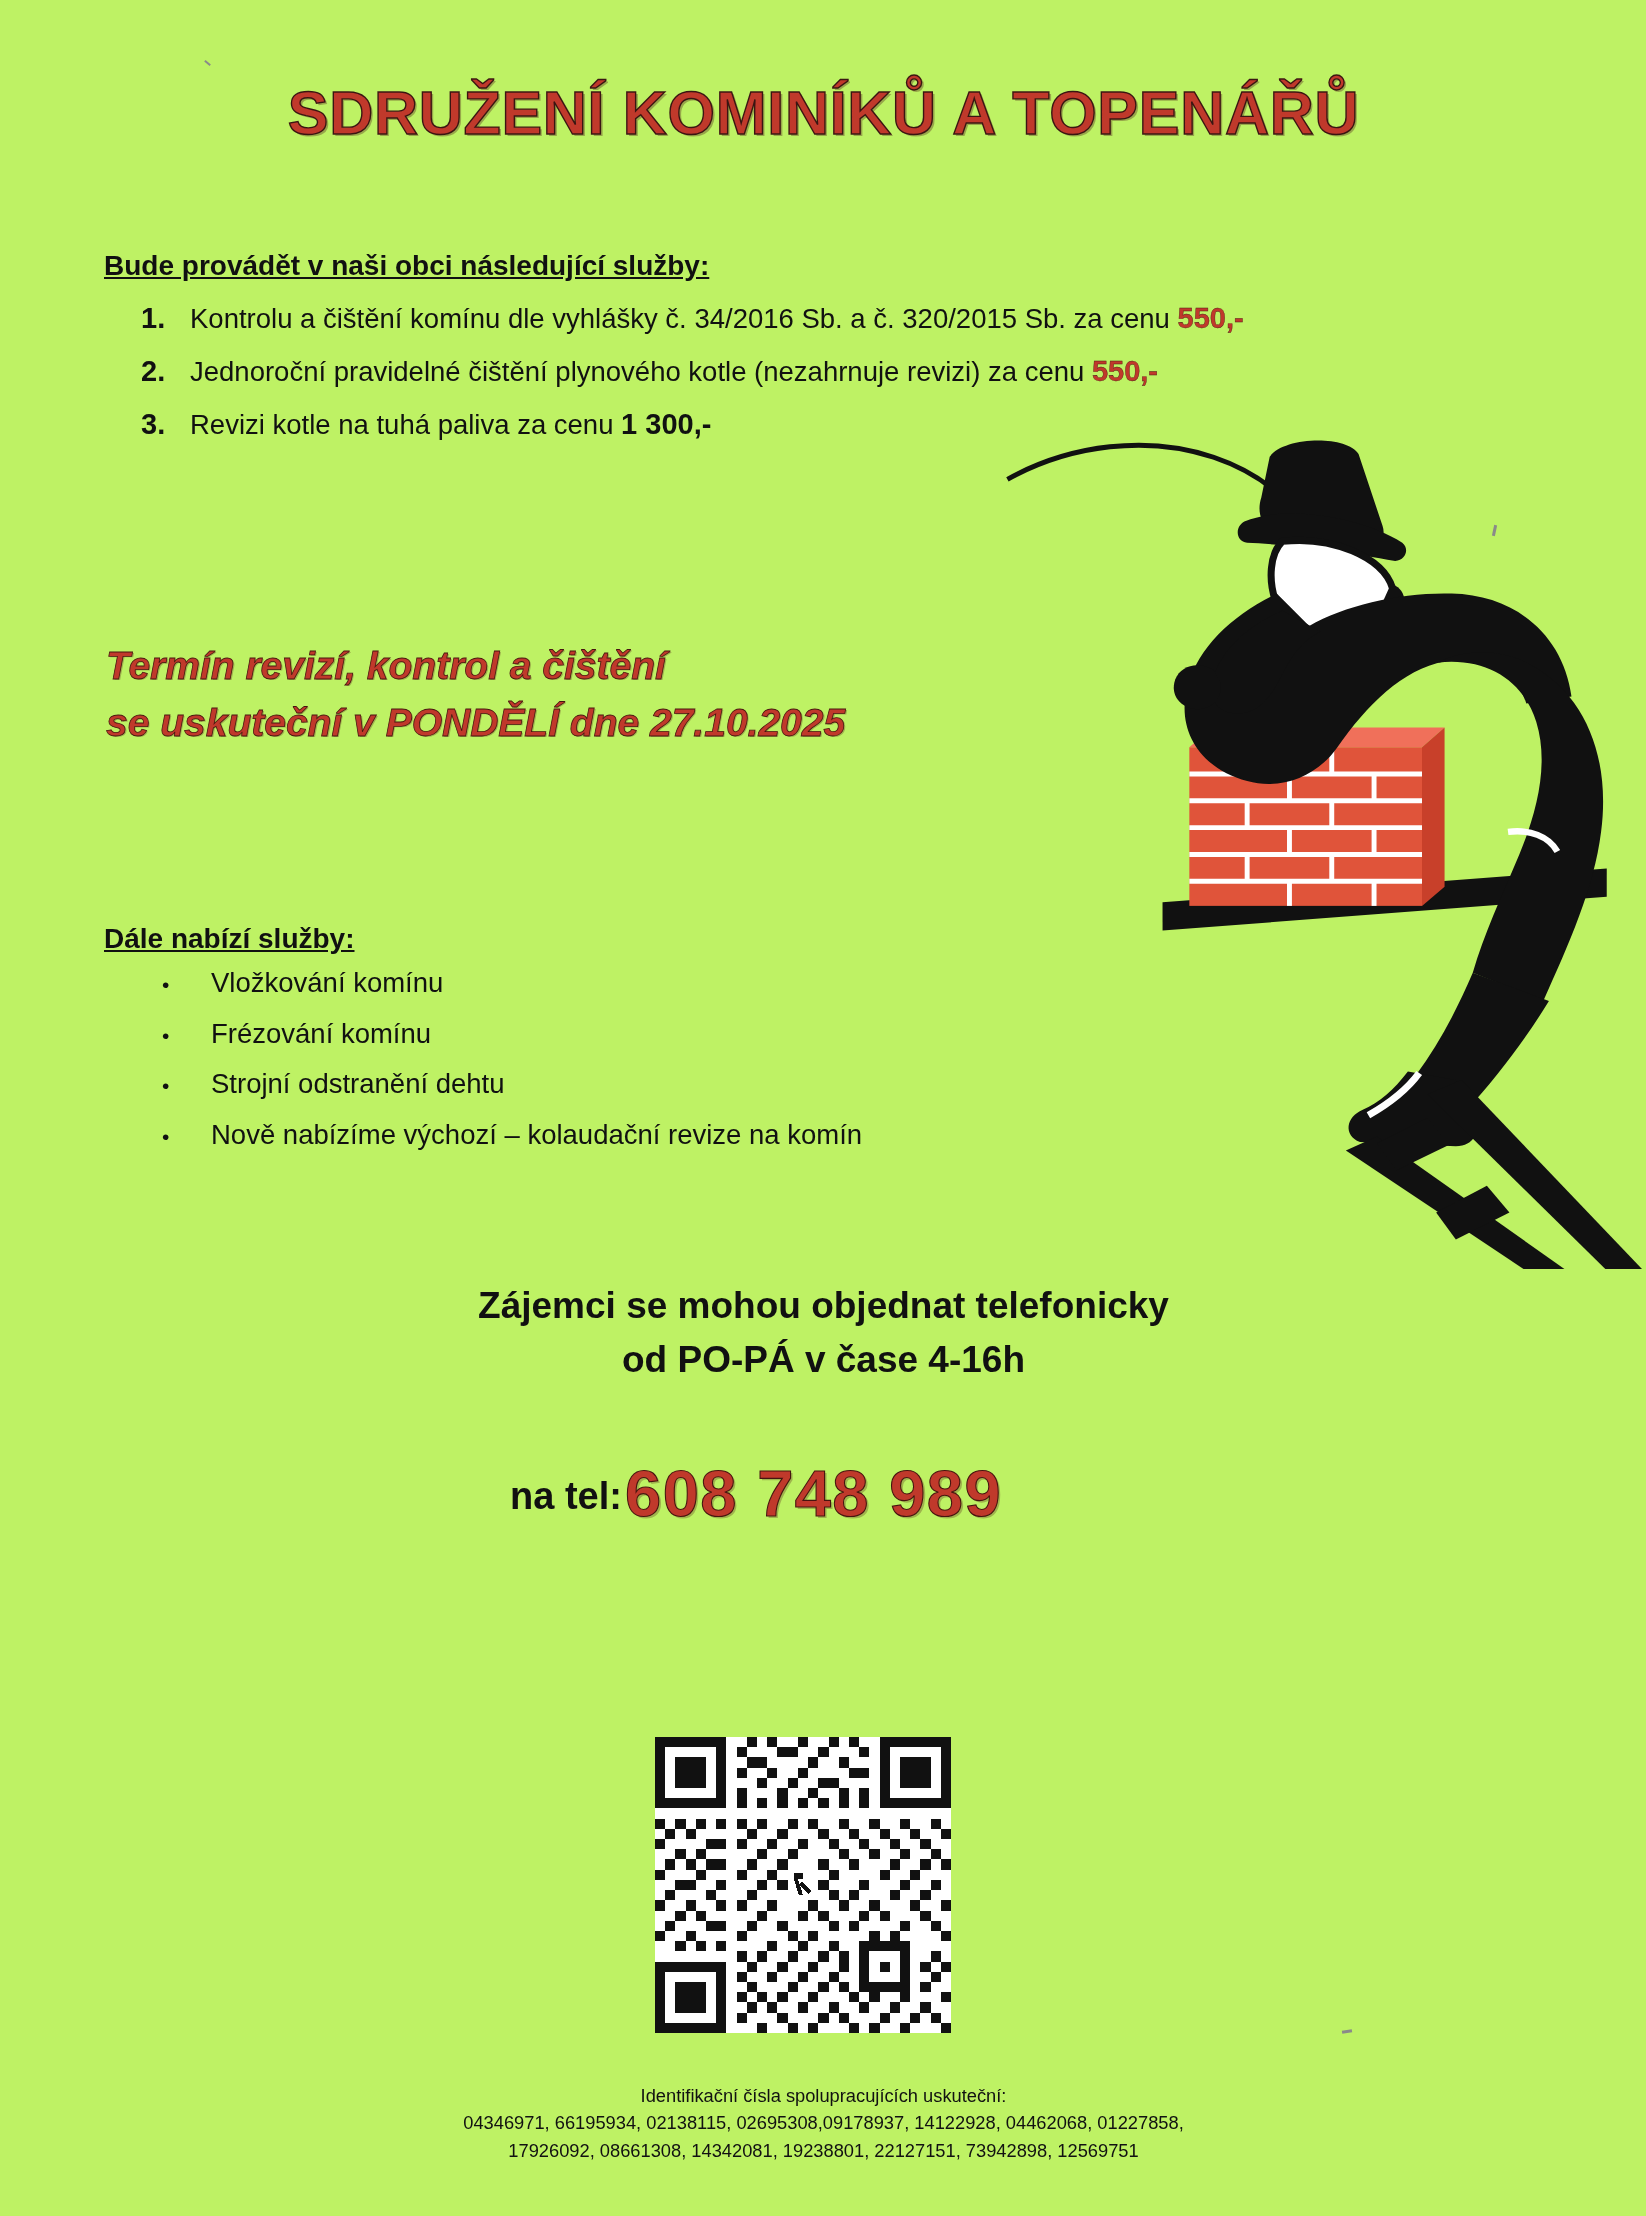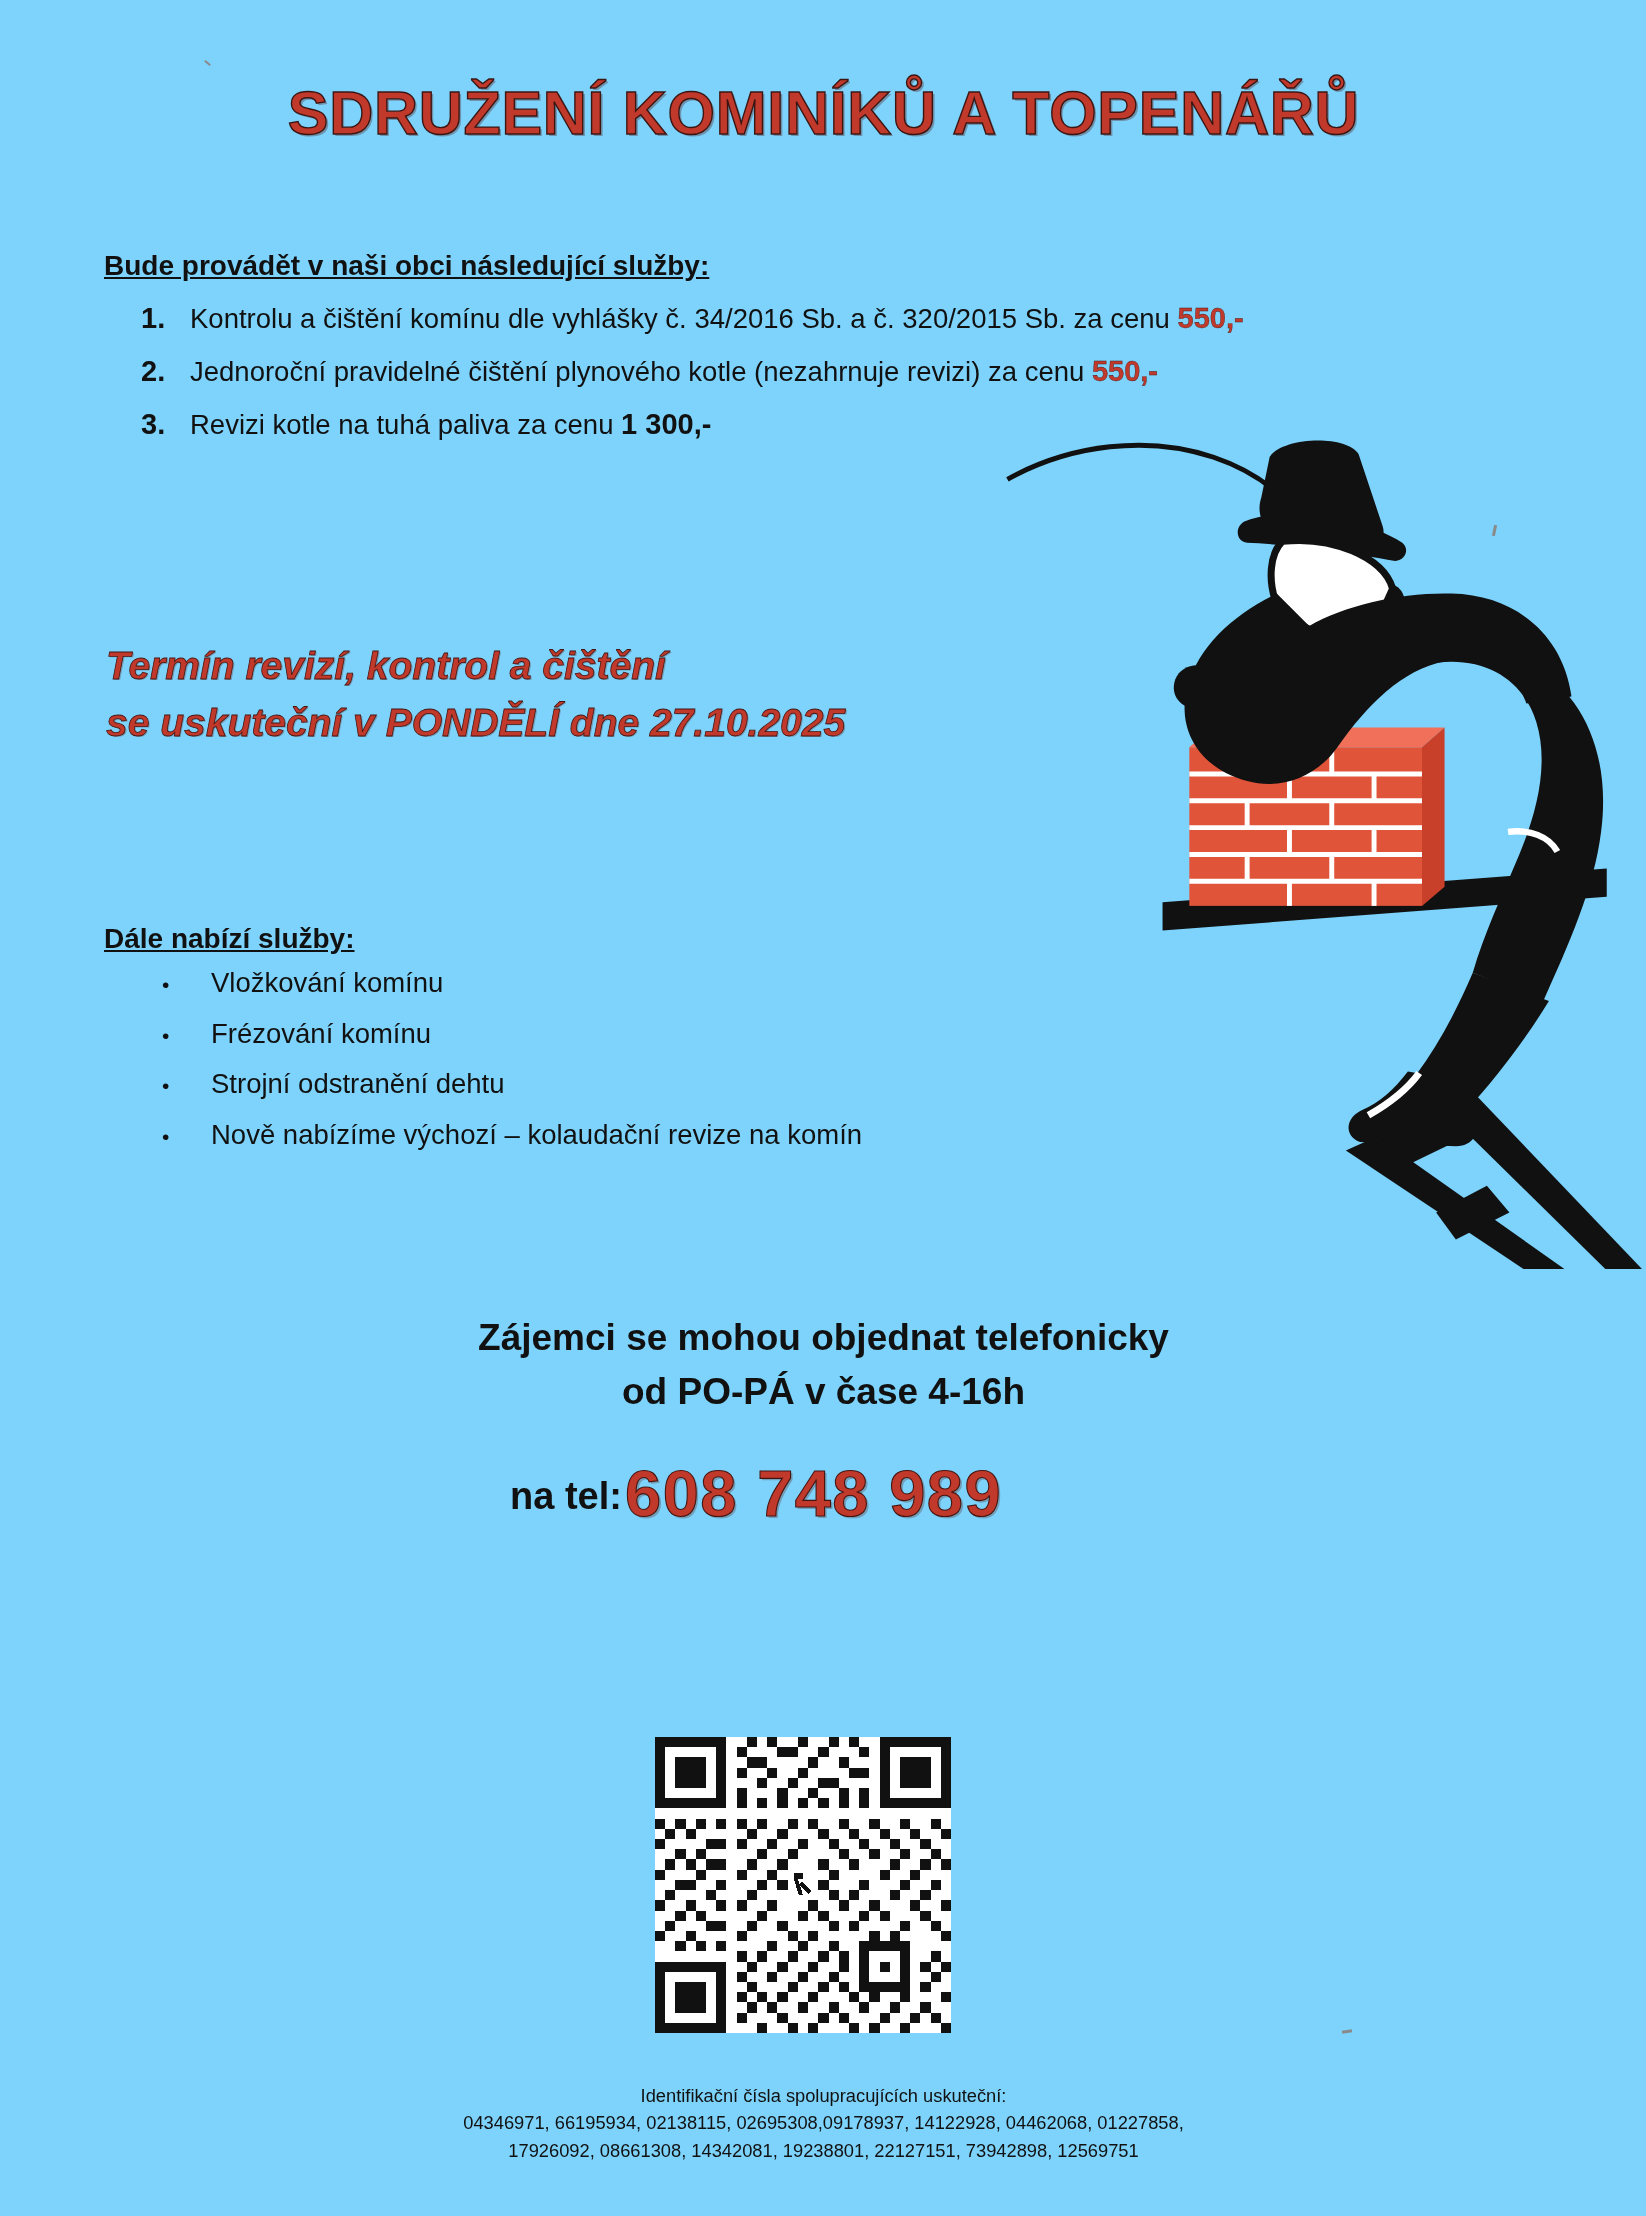--- a/index.html
+++ b/index.html
@@ -8,21 +8,21 @@
     background: #ffffff;
   }
   body {
     font-family: "Liberation Sans", sans-serif;
     color: #1a1a1a;
   }
   .page {
     position: relative;
     width: 1647px;
     height: 2216px;
-    background: #7dd3fc;
+    background: #bef264;
     overflow: hidden;
   }
 
   
   .title {
     position: absolute;
     left: 0;
     top: 78px;
     width: 1647px;
     text-align: center;
@@ -118,21 +118,20 @@
   .cta {
     position: absolute;
     left: 0;
     top: 1279px;
     width: 1647px;
     text-align: center;
     font-size: 37px;
     font-weight: bold;
     color: #111;
     line-height: 1.45;
-    margin-top: 32px;
   }
   .phone-row {
     position: absolute;
     left: 0;
     top: 1456px;
     width: 1512px;
     text-align: center;
     white-space: nowrap;
   }
   .phone-label {

